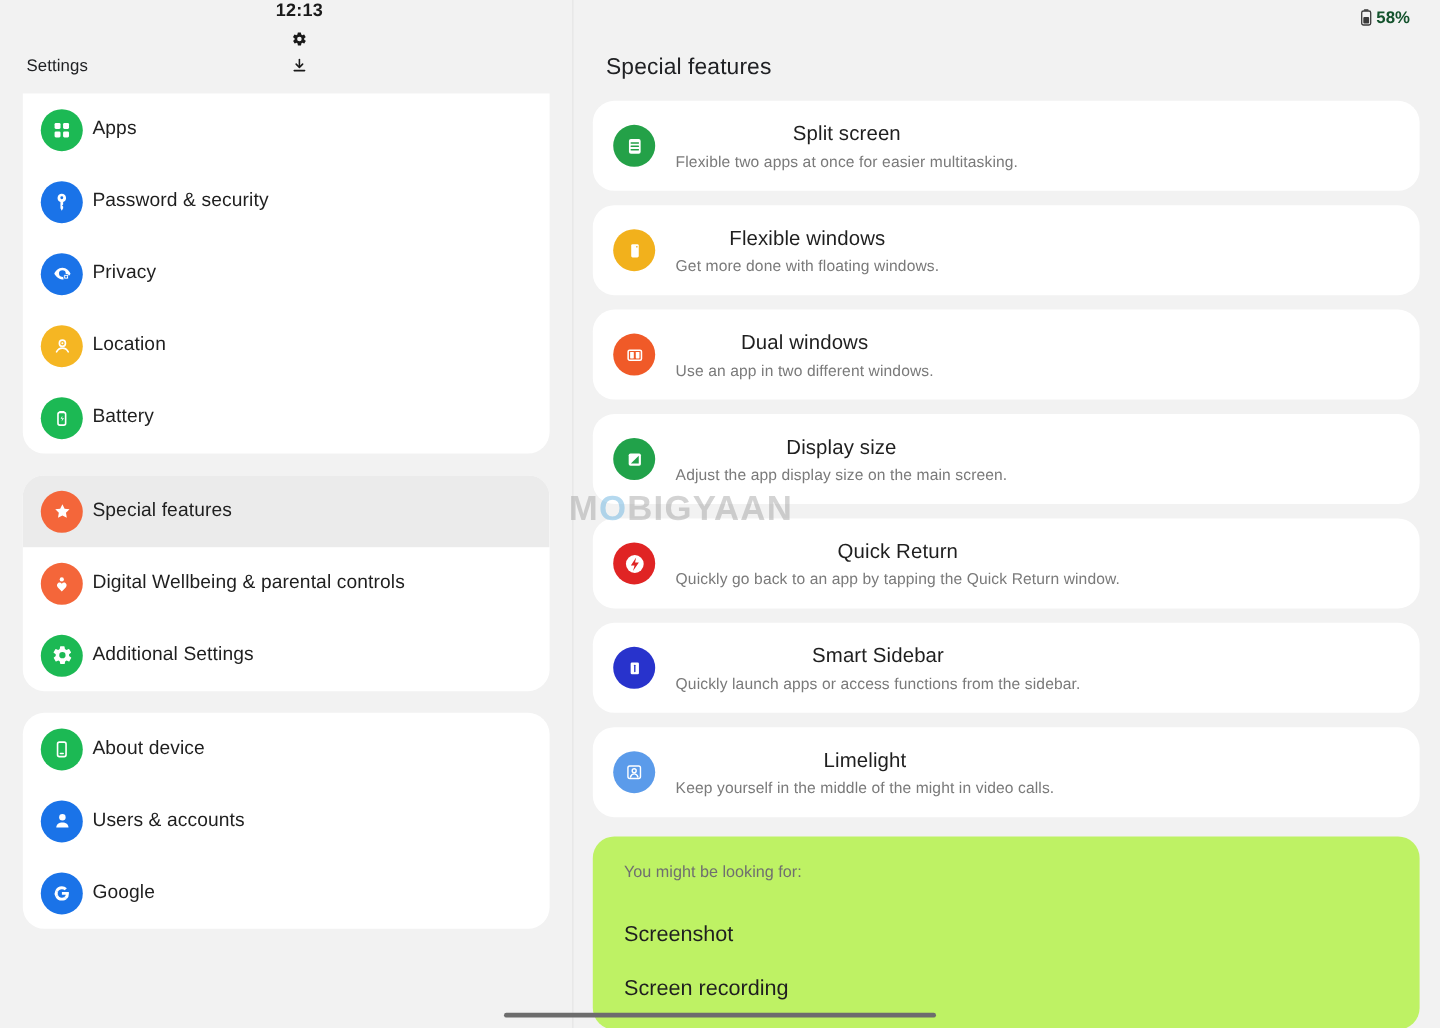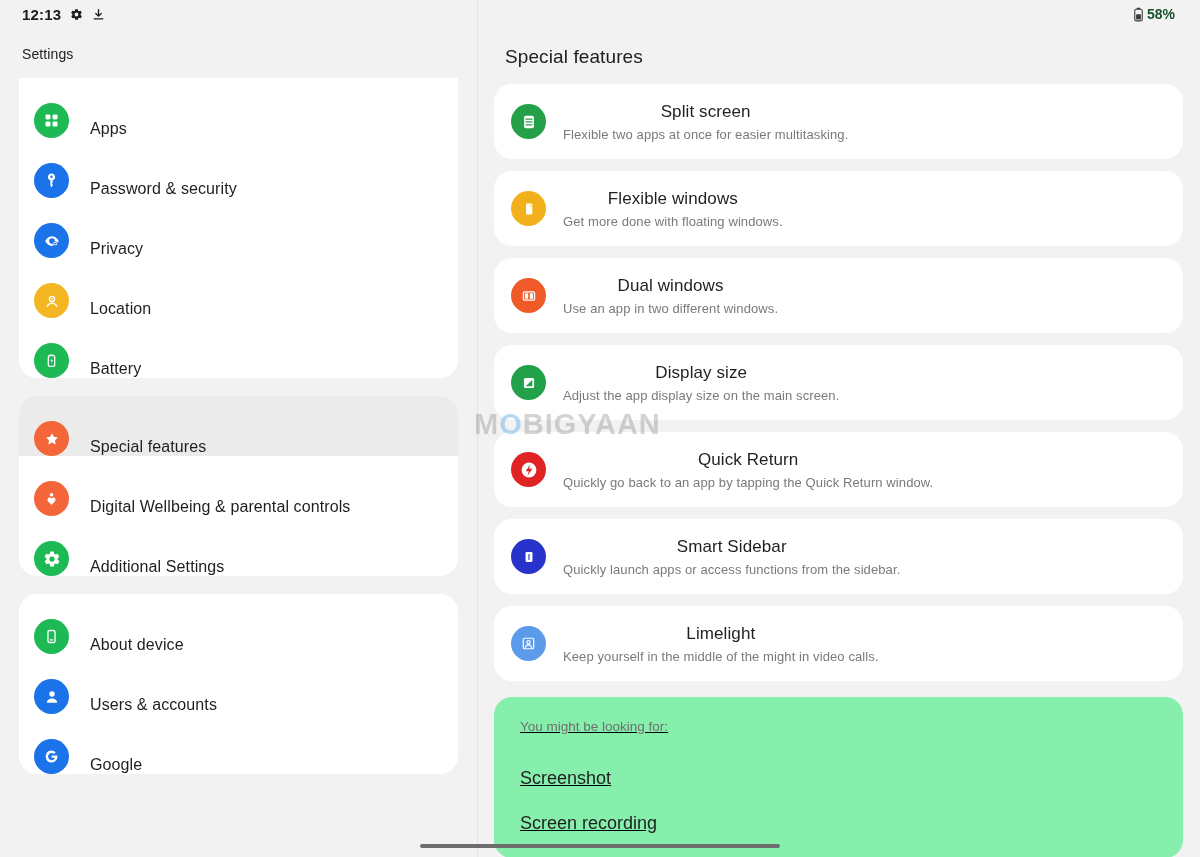--- a/index.html
+++ b/index.html
@@ -14,40 +14,40 @@
   
   .left-pane {
     position: relative;
     width: 478px; height: 857px;
     background: #f2f2f2;
     border-right: 1px solid #e2e2e2;
     overflow: hidden;
   }
   .statusbar-left {
     height: 28px; display: flex; align-items: center;
-    padding-left: 22px; gap: 9px;
+    padding-left: 22px; gap: 9px; flex-direction: column;
   }
   .sb-time { font-size: 15px; font-weight: 700; color: #1a1a1a; letter-spacing: .2px; }
   .sb-icon { display: inline-flex; align-items: center; }
 
   .settings-title {
     font-size: 14px; color: #202124; padding: 18px 0 16px 22px;
     font-weight: 400; letter-spacing: .1px;
   }
 
   .nav-group {
     background: #ffffff;
     border-radius: 18px;
     margin: 0 19px 18px 19px;
     overflow: hidden;
   }
   .nav-group.first { border-radius: 0 0 18px 18px; margin-top: 0; }
   .nav-item {
-    display: flex; align-items: flex-end;
-    height: 60px; padding-left: 15px; gap: 21px;
+    display: flex; align-items: center;
+    height: 60px; padding-left: 15px; gap: 8px;
     cursor: pointer;
   }
   .nav-item.selected { background: #ebebeb; }
   .nav-label { font-size: 16px; color: #1f1f1f; letter-spacing: .1px; }
   .badge {
     width: 35px; height: 35px; border-radius: 50%;
     display: flex; align-items: center; justify-content: center;
     flex: 0 0 35px;
   }
 
@@ -76,25 +76,24 @@
     padding: 17px 16px 17px 17px;
     display: flex; align-items: flex-start; gap: 17px;
     cursor: pointer;
   }
   .feature-card .badge { margin-top: 3px; }
   .fc-text { padding-top: 1px; }
   .fc-title { font-size: 17px; color: #1f1f1f; margin-bottom: 5px; letter-spacing: .1px; text-align: center; }
   .fc-desc { font-size: 13px; color: #7a7a7a; letter-spacing: .1px; }
 
   .suggest-card {
-    background: #86efac;
+    background: #bef264;
     border-radius: 18px;
     margin: 16px 16px 0 16px;
     padding: 22px 0 12px 26px;
-    text-decoration: underline;
   }
   .suggest-head { font-size: 13.5px; color: #6f6f6f; margin-bottom: 22px; }
   .suggest-item { font-size: 18px; color: #1f1f1f; padding: 12px 0; cursor: pointer; }
 
   
   .watermark {
     position: absolute; left: 474px; top: 408px;
     font-size: 29px; font-weight: 700; letter-spacing: 1px;
     color: rgba(150,150,150,0.42);
     pointer-events: none; user-select: none;

